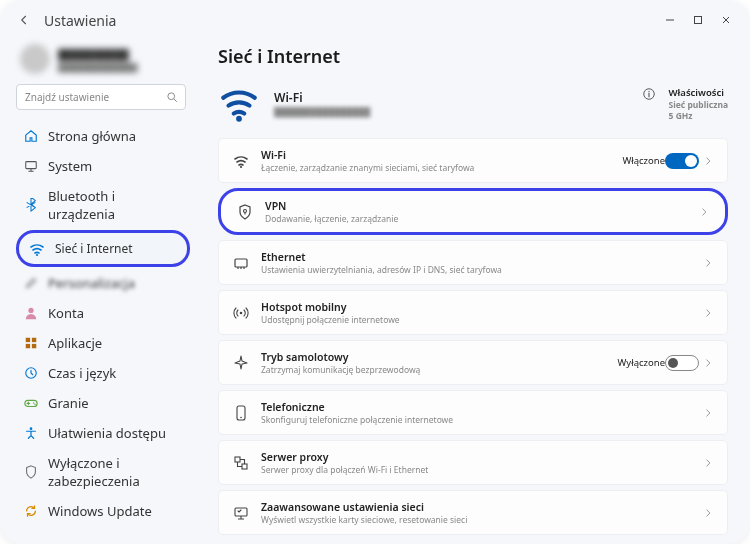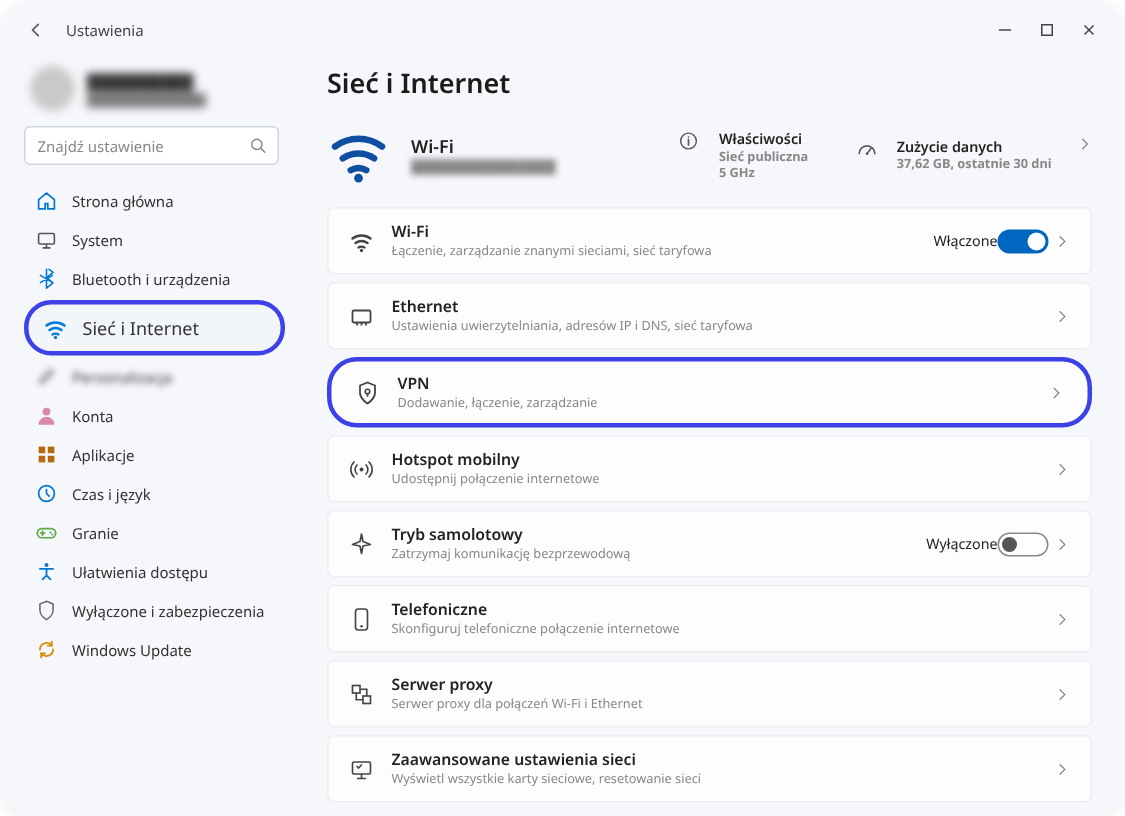--- a/index.html
+++ b/index.html
@@ -1,40 +1,40 @@
 <!DOCTYPE html>
 <html><head>
 <meta charset="utf-8">
 <style>
   * { box-sizing: border-box; margin: 0; padding: 0; font-family: "Segoe UI", system-ui, sans-serif; }
   body { background: #fff; width: 750px; height: 544px; overflow: hidden; }
   .window { width: 750px; height: 544px; background: #f5f7fb; border-radius: 22px; position: relative; box-shadow: 0 2px 10px rgba(0,0,0,.08); }
   .titlebar { display: flex; align-items: center; justify-content: space-between; padding: 6px 12px 0 12px; height: 34px; }
   .tb-left { display: flex; align-items: center; gap: 8px; }
   .back-btn { width: 24px; height: 24px; display: flex; align-items: center; justify-content: center; color: #555; border-radius: 4px; }
-  .app-title { font-size: 10px; color: #444; }
+  .app-title { font-size: 14px; color: #444; }
   .win-controls { display: flex; gap: 4px; }
   .win-btn { width: 24px; height: 22px; display: flex; align-items: center; justify-content: center; color: #444; font-size: 10px; }
 
   .content { display: flex; position: absolute; top: 34px; left: 0; right: 0; bottom: 0; }
 
   .sidebar { width: 200px; padding: 6px 10px 10px 16px; display: flex; flex-direction: column; }
   .account { display: flex; align-items: center; gap: 8px; margin: 4px 4px 10px 4px; filter: blur(3px); }
   .avatar { width: 30px; height: 30px; border-radius: 50%; background: #c9c9c9; }
   .acc-text { display: flex; flex-direction: column; }
   .acc-name { font-size: 10px; font-weight: 600; color: #333; }
   .acc-mail { font-size: 8px; color: #777; }
 
   .search-wrap { position: relative; margin: 0 4px 12px 0; }
   .search { width: 100%; height: 26px; border: 1px solid #d0d5dd; background: #fff; border-radius: 4px; padding: 0 26px 0 8px; font-size: 10px; color: #444; outline: none; }
   .search::placeholder { color: #888; }
   .search-icon { position: absolute; right: 8px; top: 50%; transform: translateY(-50%); color: #888; }
 
   .nav { display: flex; flex-direction: column; gap: 2px; }
-  .nav-item { display: flex; align-items: center; gap: 10px; padding: 5px 8px; border-radius: 4px; font-size: 10px; color: #333; cursor: default; position: relative; }
+  .nav-item { display: flex; align-items: center; gap: 10px; padding: 5px 8px; border-radius: 4px; font-size: 13px; color: #333; cursor: default; position: relative; }
   .nav-icon { width: 14px; height: 14px; display: flex; align-items: center; justify-content: center; }
   .nav-item.highlight-ring { background: #f2f5fa; font-size: 12px; padding: 7px 10px; border: 3px solid #3c41e8; border-radius: 18px; }
   .nav-item.highlight-ring .nav-icon { width: 16px; height: 16px; }
   .nav-item.blurred { filter: blur(2px); }
 
   .main { flex: 1; padding: 10px 22px 18px 18px; overflow-y: auto; }
   .page-title { font-size: 18px; font-weight: 600; color: #1b1b1b; margin-bottom: 14px; }
 
   .summary { display: flex; align-items: center; gap: 14px; margin-bottom: 14px; }
   .wifi-icon-big { width: 42px; height: 42px; display: flex; align-items: center; justify-content: center; }
@@ -330,36 +330,20 @@
               <svg width="14" height="14">
                 <use href="#i-info"></use>
               </svg>
             </div>
           <div>
             <div class="sm-title">Właściwości</div>
             <div class="sm-sub" style="white-space:pre-line">Sieć publiczna
 5 GHz</div>
           </div>
         </div>
-        <div class="summary-item" style="margin-left:18px">
-          <div class="sm-icon">
-              <svg width="14" height="14">
-                <use href="#i-meter"></use>
-              </svg>
-            </div>
-          <div>
-            <div class="sm-title">Zużycie danych</div>
-            <div class="sm-sub">37,62 GB, ostatnie 30 dni</div>
-          </div>
-          <div class="chev-icon">
-              <svg class="chev">
-                <use href="#i-chev"></use>
-              </svg>
-            </div>
-        </div>
       </div>
 
       <div class="cards" id="cards">
           <div class="card">
             <div class="card-icon">
               <svg width="16" height="16">
                 <use href="#i-wifi"></use>
               </svg>
             </div>
             <div class="card-body">
@@ -369,47 +353,47 @@
             <div class="card-tail">
               <span class="state-label">Włączone</span>
               <div class="toggle-on"></div>
               <div class="chev-icon">
                 <svg class="chev">
                   <use href="#i-chev"></use>
                 </svg>
               </div>
             </div>
           </div>
+          <div class="card highlight">
+            <div class="card-icon">
+              <svg width="16" height="16">
+                <use href="#i-shield"></use>
+              </svg>
+            </div>
+            <div class="card-body">
+              <div class="card-title">VPN</div>
+              <div class="card-sub">Dodawanie, łączenie, zarządzanie</div>
+            </div>
+            <div class="card-tail">
+              <div class="chev-icon">
+                <svg class="chev">
+                  <use href="#i-chev"></use>
+                </svg>
+              </div>
+            </div>
+          </div>
           <div class="card">
             <div class="card-icon">
               <svg width="16" height="16">
                 <use href="#i-ethernet"></use>
               </svg>
             </div>
             <div class="card-body">
               <div class="card-title">Ethernet</div>
               <div class="card-sub">Ustawienia uwierzytelniania, adresów IP i DNS, sieć taryfowa</div>
-            </div>
-            <div class="card-tail">
-              <div class="chev-icon">
-                <svg class="chev">
-                  <use href="#i-chev"></use>
-                </svg>
-              </div>
-            </div>
-          </div>
-          <div class="card highlight">
-            <div class="card-icon">
-              <svg width="16" height="16">
-                <use href="#i-shield"></use>
-              </svg>
-            </div>
-            <div class="card-body">
-              <div class="card-title">VPN</div>
-              <div class="card-sub">Dodawanie, łączenie, zarządzanie</div>
             </div>
             <div class="card-tail">
               <div class="chev-icon">
                 <svg class="chev">
                   <use href="#i-chev"></use>
                 </svg>
               </div>
             </div>
           </div>
           <div class="card">

